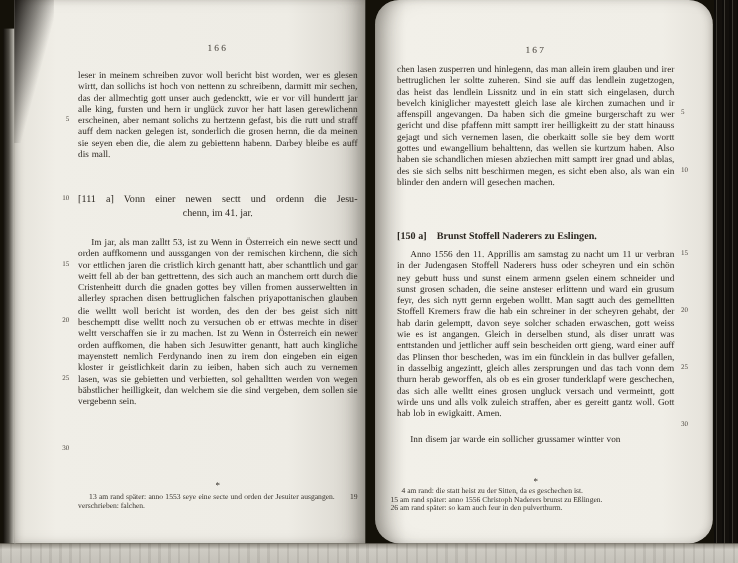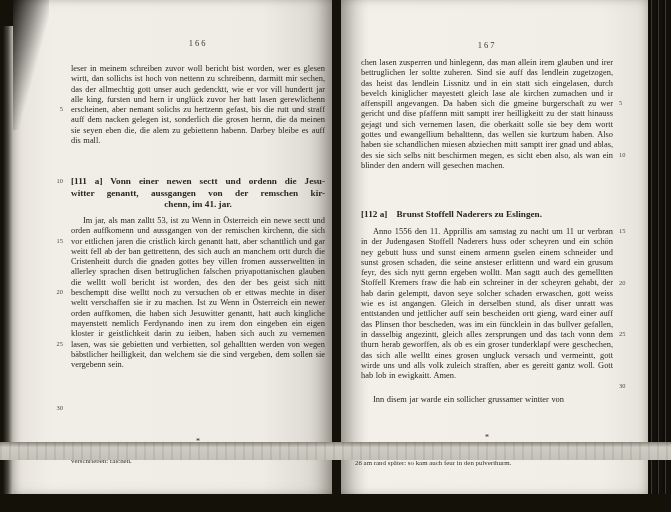--- a/index.html
+++ b/index.html
@@ -1,21 +1,21 @@
 <!DOCTYPE html>
 <html><head>
 <meta charset="utf-8">
 <style>
   html,body{margin:0;padding:0;}
   body{
     width:671px;height:512px;overflow:hidden;
     background:#141109;
     font-family:"Liberation Serif", serif;
   }
-  .scan{position:relative;width:671px;height:460px;}
+  .scan{position:relative;width:671px;height:512px;}
 
   
   .edge-left{
     position:absolute;left:3px;top:26px;width:11px;height:468px;
     background:linear-gradient(to right,#14110c,#4d4a43 45%,#b3b0a8 85%,#cfccc4);
   }
   
   .edge-right{
     position:absolute;left:649px;top:0;width:22px;height:494px;
     background:repeating-linear-gradient(to right,#0e0c09 0 2px,#3b3831 2px 3px,#13100c 3px 7px);
@@ -31,37 +31,38 @@
   .page{position:absolute;top:0;height:494px;}
   .page-left{
     left:13px;width:319px;
     background:linear-gradient(to right,#e5e2da,#f0eee7 12%,#eeece5 78%,#d7d4cc);
     box-shadow:inset -16px 0 20px -12px rgba(42,37,30,.55), inset 4px 0 8px -3px rgba(42,37,30,.35);
   }
   .page-right{
     left:341px;width:307px;
     background:linear-gradient(to right,#d9d6ce,#f2f0e9 9%,#f0eee7 85%,#e4e1d9);
     box-shadow:inset 16px 0 20px -12px rgba(42,37,30,.5), inset -4px 0 8px -3px rgba(42,37,30,.3);
+    border-radius:22px;
   }
   .corner-dark{
     position:absolute;top:0;left:0;width:36px;height:130px;
     background:linear-gradient(105deg,rgba(16,13,10,.95) 0%,rgba(16,13,10,.45) 32%,transparent 58%);
   }
 
   .pagenum{position:absolute;font-size:8.5px;letter-spacing:2px;color:#3b362f;text-align:center;}
   .pn-l{left:58px;width:254px;top:38px;}
   .pn-r{left:20px;width:252px;top:40px;}
 
   .blk{position:absolute;margin:0;font-size:8.4px;line-height:10.3px;color:#2b2620;
        text-align:justify;word-spacing:.5px;}
   .indent{text-indent:12px;}
   .l-col{left:58px;width:254px;}
   .r-col{left:20px;width:252px;}
 
-  .h111{position:absolute;font-weight:bold;font-size:9.2px;line-height:11.6px;color:#2b2620;}
+  .h111{position:absolute;font-weight:normal;font-size:9.2px;line-height:11.6px;color:#2b2620;}
   .h111 .jl{text-align:justify;text-align-last:justify;}
   .h111 .cl{text-align:center;}
   .h112{position:absolute;margin:0;font-weight:bold;font-size:9.2px;color:#2b2620;}
 
   .star{position:absolute;text-align:center;font-size:8px;color:#2b2620;}
   .fn{margin:0;font-size:6.9px;line-height:7.8px;color:#35302a;text-align:justify;}
   .fn-ind{text-indent:10px;}
   .fns{position:absolute;}
   .mnum{position:absolute;font-size:6.4px;color:#4c473f;width:14px;}
   .ml{left:36px;text-align:right;}
@@ -76,21 +77,20 @@
   <div class="edge-right"></div>
 
   <div class="page page-left">
     <div class="corner-dark"></div>
     <div class="pagenum pn-l">166</div>
 
     <p class="blk l-col" style="top:64px">leser in meinem schreiben zuvor woll bericht bist worden, wer es glesen wirtt, dan sollichs ist hoch von nettenn zu schreibenn, darmitt mir sechen, das der allmechtig gott unser auch gedencktt, wie er vor vill hundertt jar alle king, fursten und hern ir unglück zuvor her hatt lasen gerewlichenn erscheinen, aber nemant solichs zu hertzenn gefast, bis die rutt und straff auff dem nacken gelegen ist, sonderlich die grosen hernn, die da meinen sie seyen eben die, die alem zu gebiettenn habenn.  Darbey bleibe es auff dis mall.</p>
 
     <div class="h111 l-col" style="top:176px">
       <div class="jl">[111 a]  Vonn einer newen sectt und ordenn die Jesu-</div>
-      <div class="jl">witter genantt, aussgangen von der remschen kir-</div>
       <div class="cl">chenn, im 41. jar.</div>
     </div>
 
     <p class="blk l-col indent" style="top:216px">Im jar, als man zalltt 53, ist zu Wenn in Österreich ein newe sectt und orden auffkomenn und aussgangen von der remischen kirchenn, die sich vor ettlichen jaren die cristlich kirch genantt hatt, aber schanttlich und gar weitt fell ab der ban gettrettenn, des sich auch an manchem ortt durch die Cristenheitt durch die gnaden gottes bey villen fromen ausserweltten in allerley sprachen disen bettruglichen falschen priyapottanischen glauben die welltt woll bericht ist worden, des den der bes geist sich nitt beschemptt dise welltt noch zu versuchen ob er ettwas mechte in diser weltt verschaffen sie ir zu machen.  Ist zu Wenn in Österreich ein newer orden auffkomen, die haben sich Jesuwitter genantt, hatt auch kingliche mayenstett nemlich Ferdynando inen zu irem don eingeben ein eigen kloster ir geistlichkeit darin zu ieiben, haben sich auch zu vernemen lasen, was sie gebietten und verbietten, sol gehalltten werden von wegen bäbstlicher heilligkeit, dan welchem sie die sind vergeben, dem sollen sie vergebenn sein.</p>
 
 
     <div class="star l-col" style="top:437px">*</div>
 
     <div class="fns" style="top:449px;left:58px;width:254px">
       <p class="fn fn-ind">13 am rand später: anno 1553 seye eine secte und orden der Jesuiter ausgangen.  19 verschrieben: falchen.</p>
@@ -102,21 +102,21 @@
     <span class="mnum ml" style="top:288px">20</span>
     <span class="mnum ml" style="top:340px">25</span>
     <span class="mnum ml" style="top:404px">30</span>
   </div>
 
   <div class="page page-right">
     <div class="pagenum pn-r">167</div>
 
     <p class="blk r-col" style="top:58px">chen lasen zusperren und hinlegenn, das man allein irem glauben und irer bettruglichen ler soltte zuheren.  Sind sie auff das lendlein zugetzogen, das heist das lendlein Lissnitz und in ein statt sich eingelasen, durch bevelch kiniglicher mayestett gleich lase ale kirchen zumachen und ir affenspill angevangen.  Da haben sich die gmeine burgerschaft zu wer gericht und dise pfaffenn mitt samptt irer heilligkeitt zu der statt hinauss gejagt und sich vernemen lasen, die oberkaitt solle sie bey dem wortt gottes und ewangellium behalttenn, das wellen sie kurtzum haben.  Also haben sie schandlichen miesen abziechen mitt samptt irer gnad und ablas, des sie sich selbs nitt beschirmen megen, es sicht eben also, als wan ein blinder den andern will gesechen machen.</p>
 
-    <p class="h112 r-col" style="top:209px">[112 a]  Brunst Stoffell Naderers zu Eslingen.</p>
+    <p class="h112 r-col" style="top:209px">[150 a]  Brunst Stoffell Naderers zu Eslingen.</p>
 
     <p class="blk r-col indent" style="top:227px">Anno 1556 den 11. Apprillis am samstag zu nacht um 11 ur verbran in der Judengasen Stoffell Naderers huss oder scheyren und ein schön ney gebutt huss und sunst einem armenn gselen einem schneider und sunst grosen schaden, die seine ansteser erlittenn und ward ein grusum feyr, des sich nytt gernn ergeben wolltt.  Man sagtt auch des gemelltten Stoffell Kremers fraw die hab ein schreiner in der scheyren gehabt, der hab darin gelemptt, davon seye solcher schaden erwaschen, gott weiss wie es ist angangen.  Gleich in derselben stund, als diser unratt was enttstanden und jettlicher auff sein bescheiden ortt gieng, ward einer auff das Plinsen thor bescheden, was im ein füncklein in das bullver gefallen, in dasselbig angezintt, gleich alles zersprungen und das tach vonn dem thurn herab geworffen, als ob es ein groser tunderklapf were geschechen, das sich alle welltt eines grosen ungluck versach und vermeintt, gott wirde uns und alls volk zuleich straffen, aber es gereitt gantz woll.  Gott hab lob in ewigkaitt.  Amen.</p>
 
     <p class="blk r-col indent" style="top:395px">Inn disem jar warde ein sollicher grussamer wintter von</p>
 
     <div class="star r-col" style="top:433px">*</div>
 
     <div class="fns" style="top:443px;left:14px;width:262px">
       <p class="fn fn-ind">4 am rand: die statt heist zu der Sitten, da es geschechen ist.</p>
       <p class="fn">15 am rand später: anno 1556 Christoph Naderers brunst zu Eßlingen.</p>

